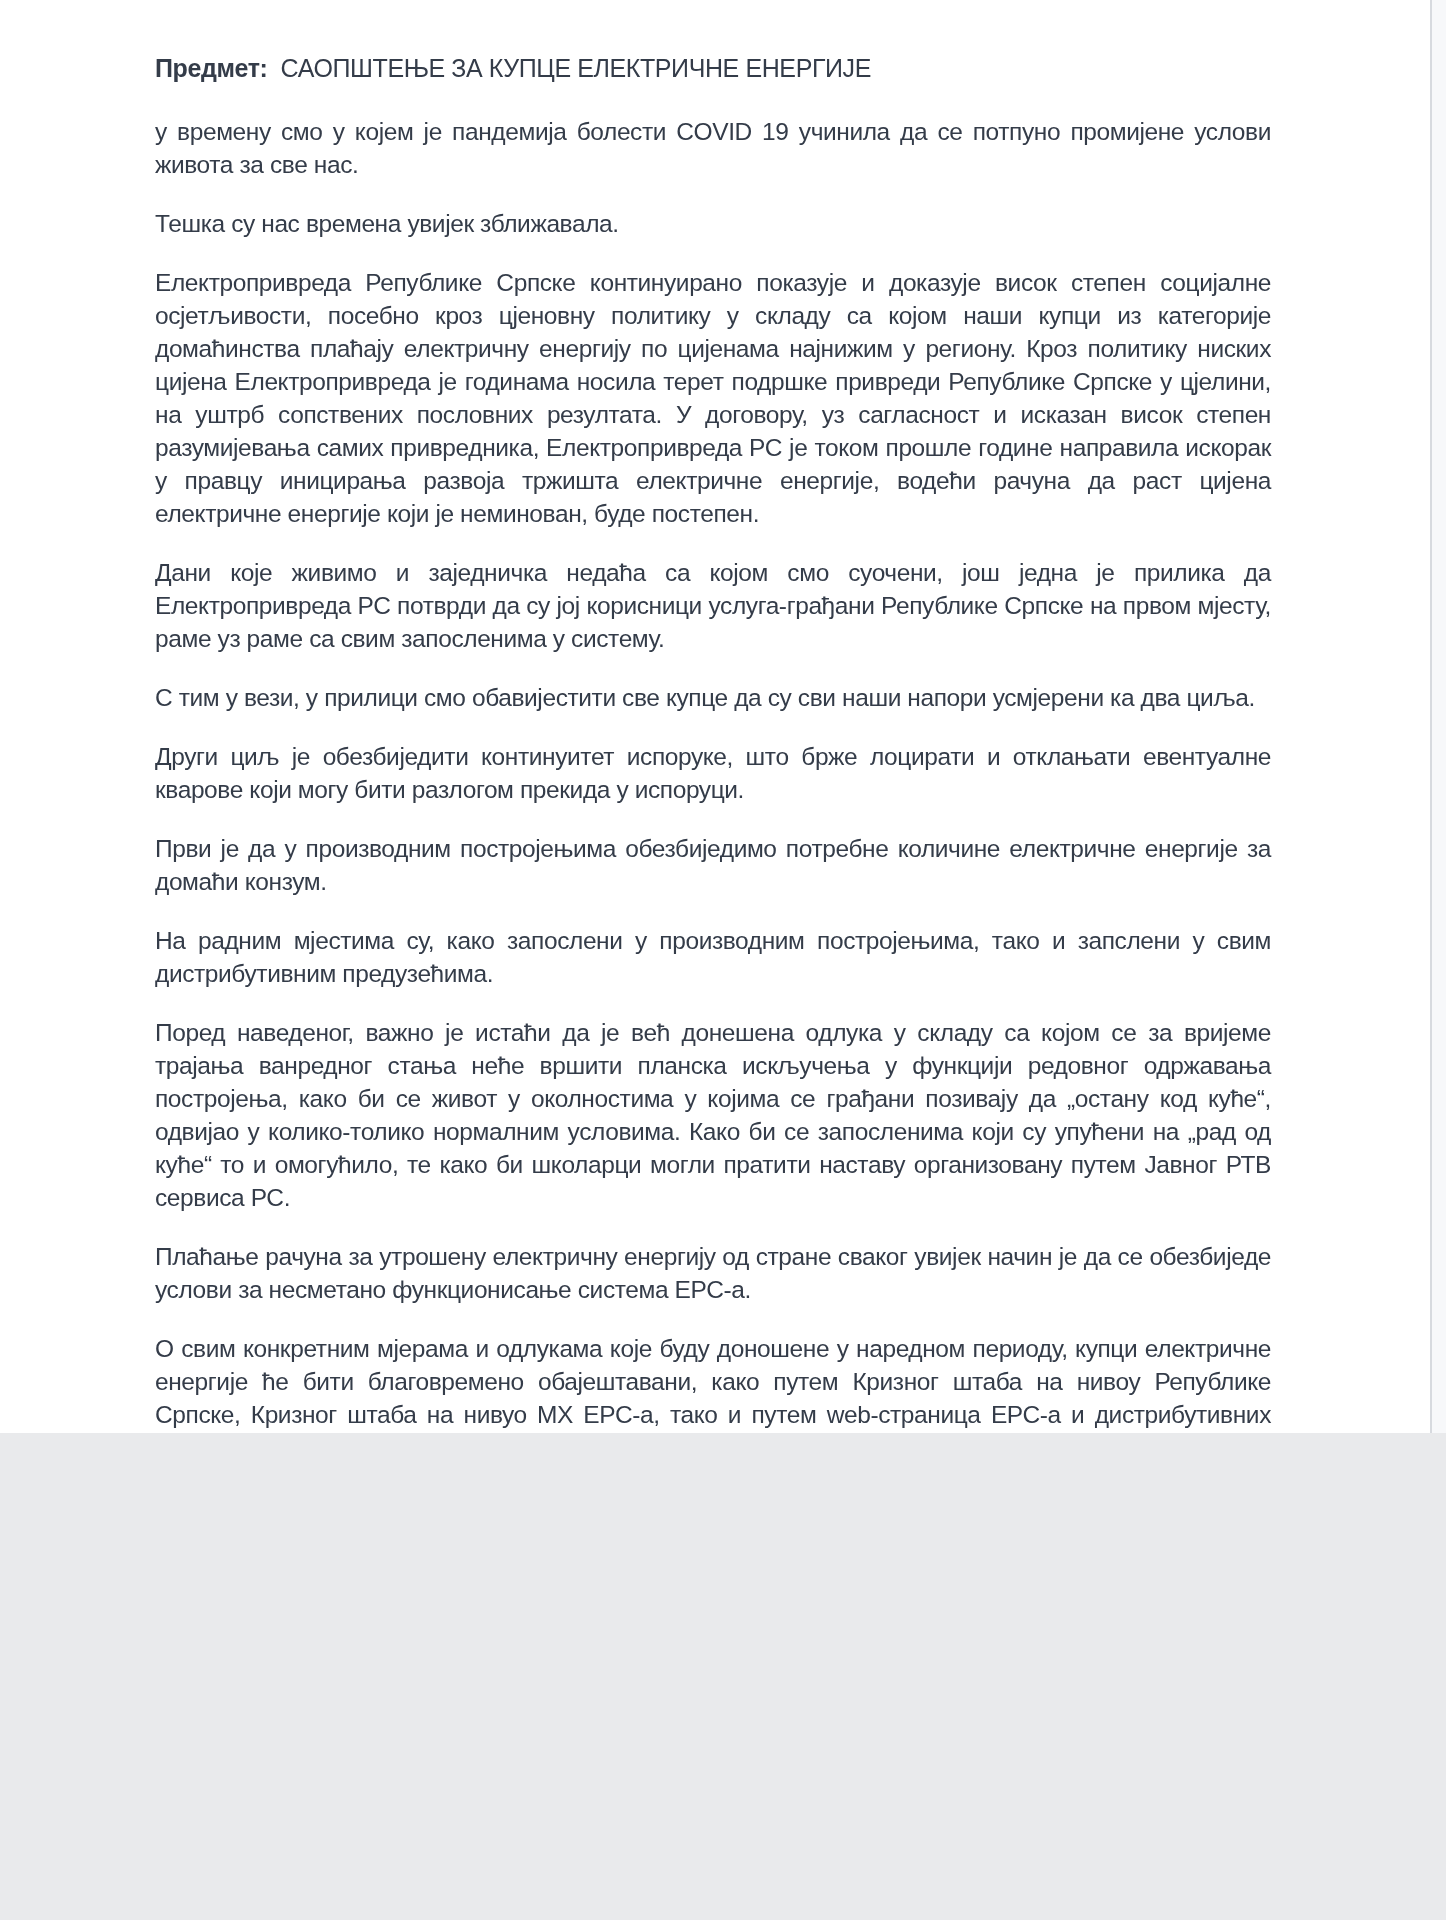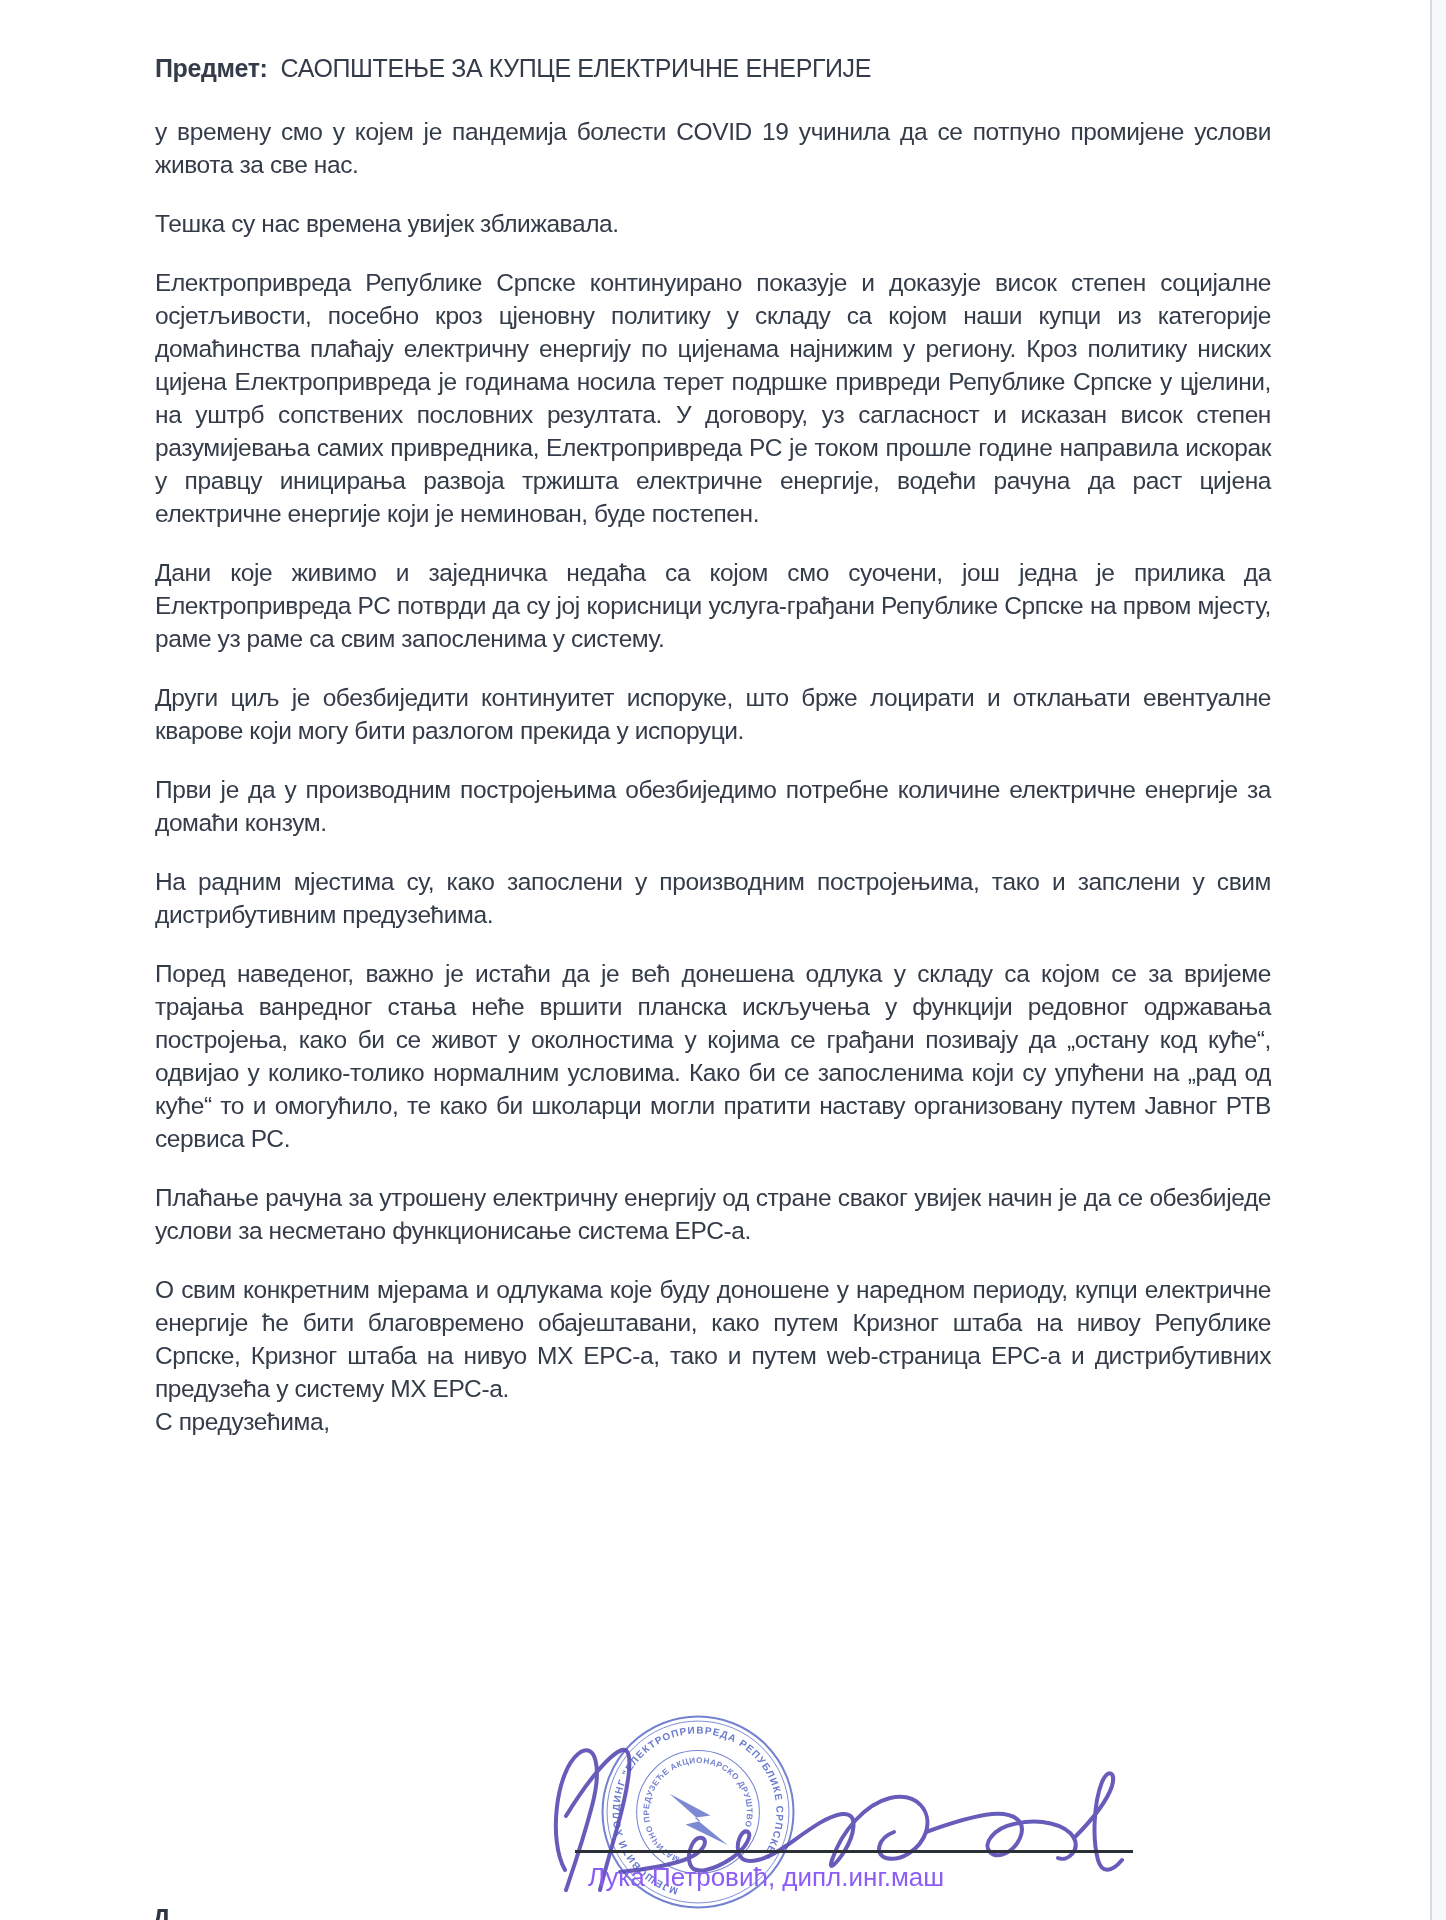--- a/index.html
+++ b/index.html
@@ -1,18 +1,18 @@
 <!DOCTYPE html>
 <html><head>
 <meta charset="utf-8">
 <style>
   html,body{margin:0;padding:0;background:#e9eaec;}
   .page{
     position:relative;
-    width:1446px;height:1920px;
+    width:1446px;height:1433px;
     margin:0 auto;
     background:#ffffff;
     overflow:hidden;
     font-family:"Liberation Sans", sans-serif;
     color:#343c49;
   }
   .scan-edge{
     position:absolute;top:0;right:14px;width:2px;height:100%;
     background:#d7dadf;
   }
@@ -49,20 +49,21 @@
   <div class="scan-strip"></div>
   <div class="scan-edge"></div>
 
   <div class="content">
     <p class="subject"><span class="lbl">Предмет:</span>&nbsp; <span>САОПШТЕЊЕ ЗА КУПЦЕ ЕЛЕКТРИЧНЕ ЕНЕРГИЈЕ</span></p>
     <div>
         <p>у времену смо у којем је пандемија болести COVID 19 учинила да се потпуно промијене услови живота за све нас.</p>
         <p>Тешка су нас времена увијек зближавала.</p>
         <p>Електропривреда Републике Српске континуирано показује и доказује висок степен социјалне осјетљивости, посебно кроз цјеновну политику у складу са којом наши купци из категорије домаћинства плаћају електричну енергију по цијенама најнижим у региону. Кроз политику ниских цијена Електропривреда је годинама носила терет подршке привреди Републике Српске у цјелини, на уштрб сопствених пословних резултата. У договору, уз сагласност и исказан висок степен разумијевања самих привредника, Електропривреда РС је током прошле године направила искорак у правцу иницирања развоја тржишта електричне енергије, водећи рачуна да раст цијена електричне енергије који је неминован, буде постепен.</p>
         <p>Дани које живимо и заједничка недаћа са којом смо суочени, још једна је прилика да Електропривреда РС потврди да су јој корисници услуга-грађани Републике Српске на првом мјесту, раме уз раме са свим запосленима у систему.</p>
+        <p>С тим у вези, у прилици смо обавијестити све купце да су сви наши напори усмјерени ка два циља.</p>
         <p>Други циљ је обезбиједити континуитет испоруке, што брже лоцирати и отклањати евентуалне кварове који могу бити разлогом прекида у испоруци.</p>
         <p>Први је да у производним постројењима обезбиједимо потребне количине електричне енергије за домаћи конзум.</p>
         <p>На радним мјестима су, како запослени у производним постројењима, тако и запслени у свим дистрибутивним предузећима.</p>
         <p>Поред наведеног, важно је истаћи да је већ донешена одлука у складу са којом се за вријеме трајања ванредног стања неће вршити планска искључења у функцији редовног одржавања постројења, како би се живот у околностима у којима се грађани позивају да „остану код куће“, одвијао у колико-толико нормалним условима. Како би се запосленима који су упућени на „рад од куће“ то и омогућило, те како би школарци могли пратити наставу организовану путем Јавног РТВ сервиса РС.</p>
         <p>Плаћање рачуна за утрошену електричну енергију од стране сваког увијек начин је да се обезбиједе услови за несметано функционисање система ЕРС-а.</p>
         <p>О свим конкретним мјерама и одлукама које буду доношене у наредном периоду, купци електричне енергије ће бити благовремено обајештавани, како путем Кризног штаба на нивоу Републике Српске, Кризног штаба на нивуо МХ ЕРС-а, тако и путем web-страница ЕРС-а и дистрибутивних предузећа у систему МХ ЕРС-а.</p>
       </div>
     <p class="closing">С предузећима,</p>
   </div>
 

